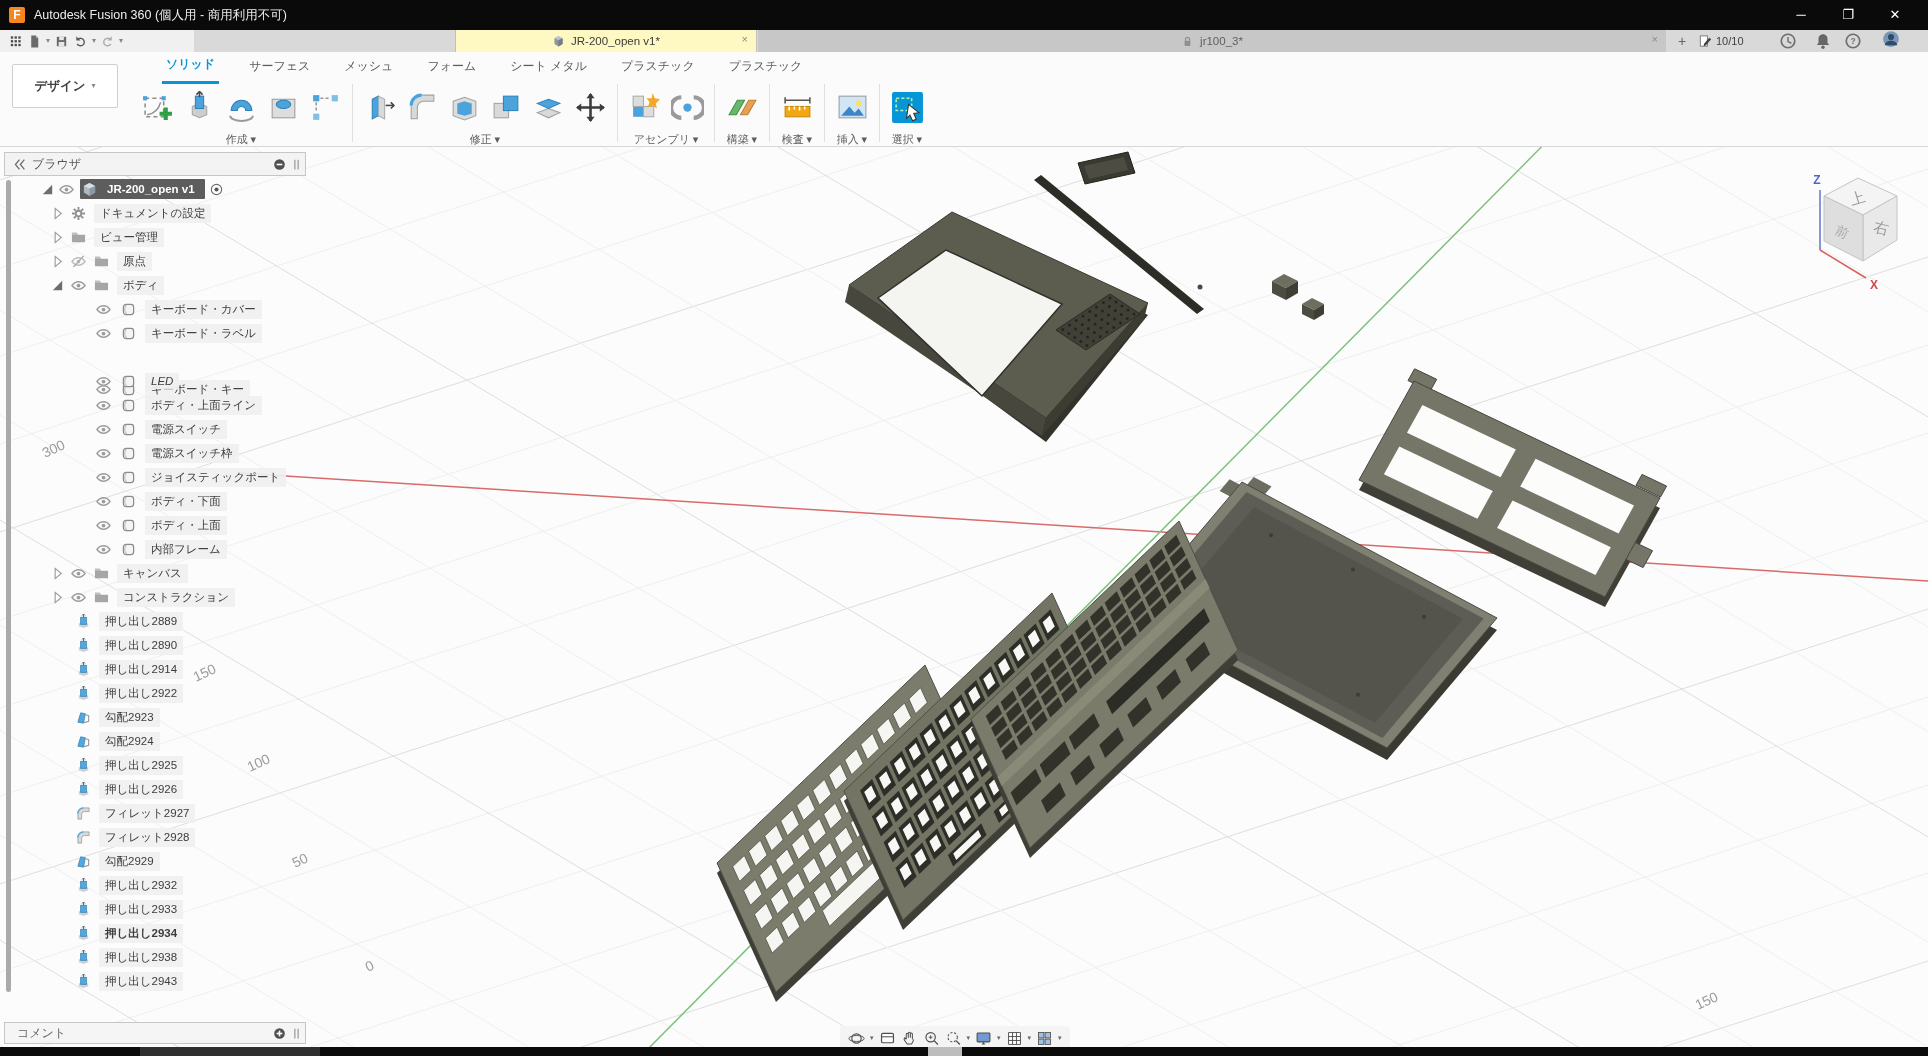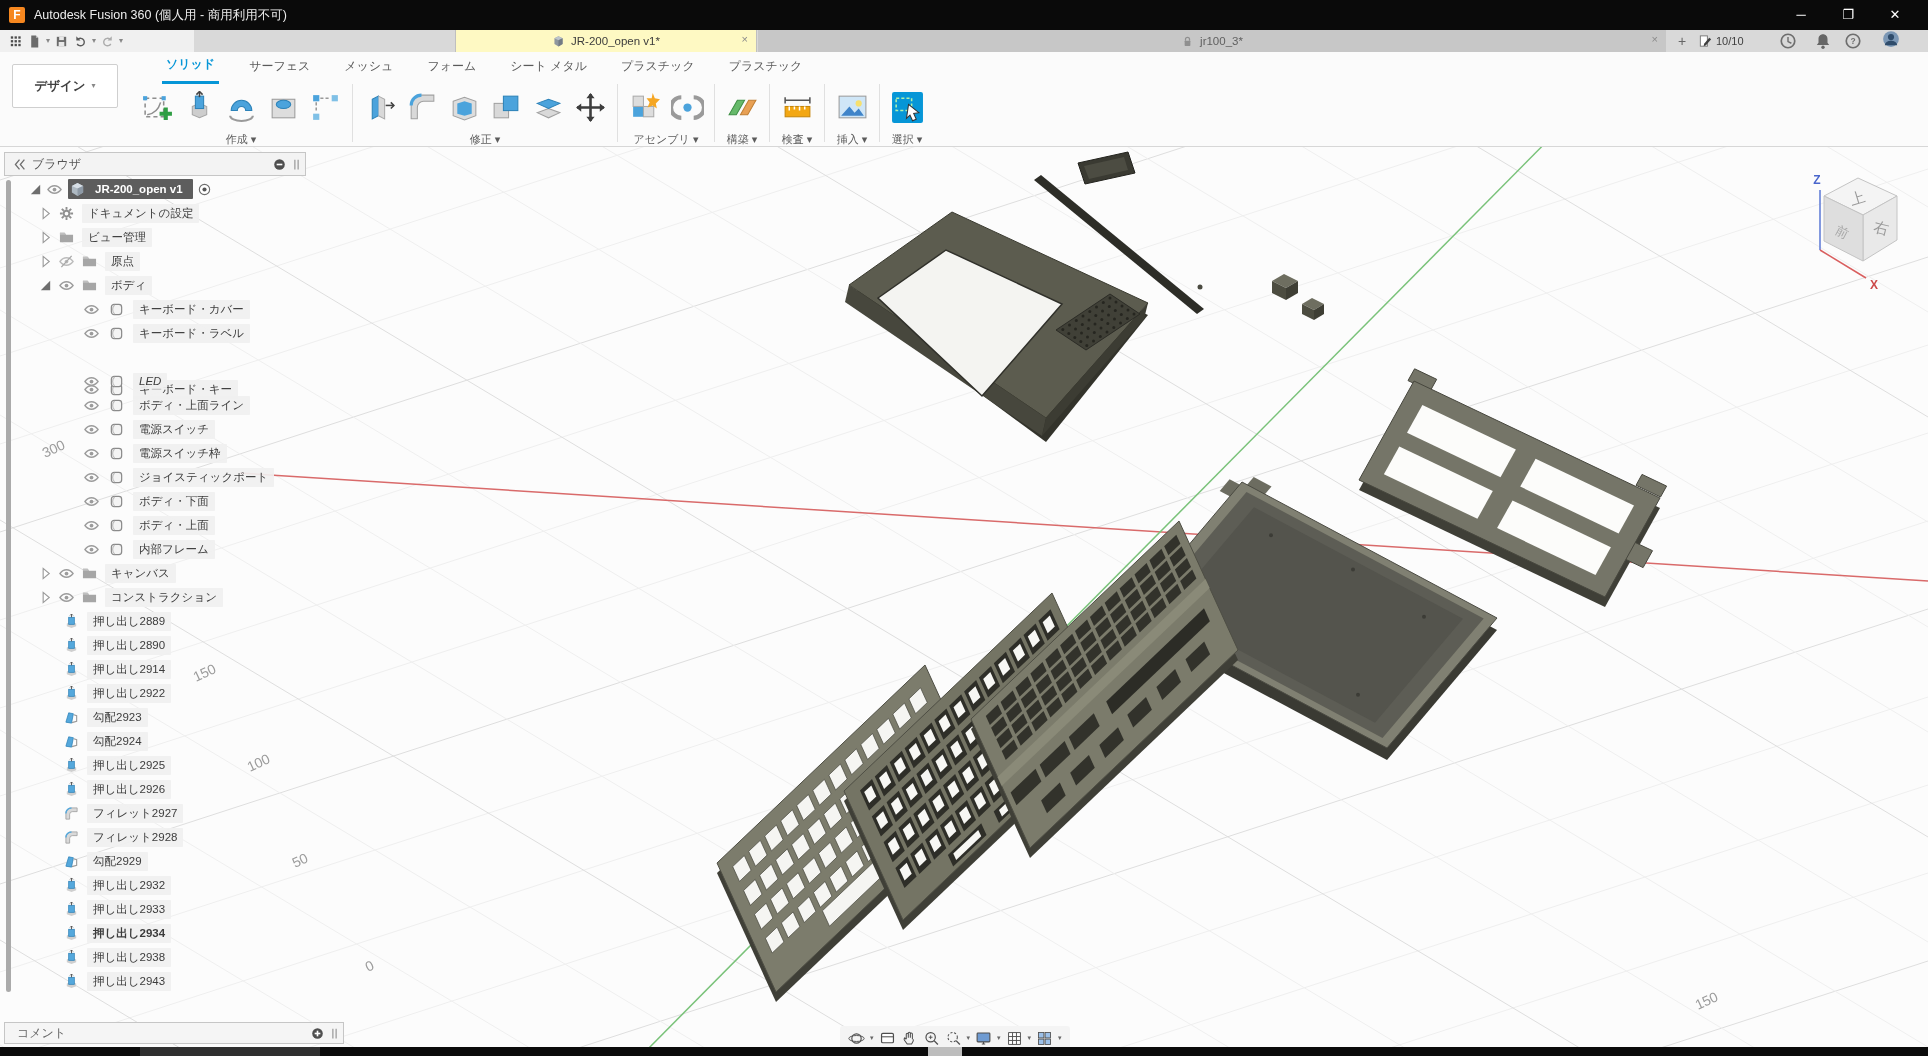--- a/index.html
+++ b/index.html
@@ -34,35 +34,35 @@
   #workspace-btn{position:absolute;left:12px;top:12px;width:104px;height:42px;background:#fff;border:1px solid #cfcfcf;border-radius:2px;
     font-size:12.5px;color:#3f3f3f;display:flex;align-items:center;justify-content:center;gap:6px;font-weight:bold;}
   #ribbon-tabs{position:absolute;left:162px;top:3px;height:26px;display:flex;gap:26px;align-items:center;}
   .ribbon-tab{font-size:12px;color:#5a5a5a;padding:4px 4px 8px 4px;}
   .ribbon-tab.active{color:#0696d7;font-weight:bold;border-bottom:3px solid #0696d7;}
   #ribbon-groups{position:absolute;left:132px;top:32px;display:flex;align-items:flex-start;}
   .tool-group{display:flex;flex-direction:column;align-items:center;}
   .tool-icons{display:flex;align-items:center;height:46px;padding:0 5px;gap:2px;}
   .tool{width:40px;height:44px;display:flex;align-items:center;justify-content:center;}
   .tool svg{width:33px;height:33px;}
-  .group-label{font-size:11px;color:#5c5c5c;margin-top:2px;white-space:nowrap;}
+  .group-label{font-size:11px;color:#5c5c5c;margin-top:2px;white-space:nowrap;font-family:Liberation Serif, serif;}
   .group-divider{width:1px;height:58px;background:#e0e0e0;margin:0 2px;}
   
   #browser-header{position:absolute;left:4px;top:152px;width:302px;height:24px;background:#f3f3f3;border:1px solid #c6c6c6;
     box-sizing:border-box;display:flex;align-items:center;font-size:12px;color:#555;z-index:20;}
   #browser-header svg{width:13px;height:13px;}
   #tree{position:absolute;left:4px;top:177px;width:302px;z-index:20;}
-  .trow{position:absolute;left:4px;height:24px;width:302px;display:flex;align-items:center;}
+  .trow{position:absolute;left:16px;height:24px;width:302px;display:flex;align-items:center;}
   .trow svg{width:15px;height:15px;flex:0 0 auto;}
   .tlabel{font-size:11.5px;color:#3c3c3c;background:rgba(240,240,240,.92);padding:2px 6px;border-radius:1px;white-space:nowrap;}
   .tsel{background:#5d5d5d;display:flex;align-items:center;height:20px;padding:0 4px 0 2px;border-radius:1px;gap:4px;}
   .tsel .tlabel{background:transparent;color:#fff;font-weight:bold;}
   #browser-scrollbar{position:absolute;left:6px;top:180px;width:5px;height:812px;background:#aaa;border-radius:3px;z-index:21;}
   
-  #comment-bar{position:absolute;left:4px;top:1022px;width:340px;height:22px;background:#f5f5f5;border:1px solid #c6c6c6;
+  #comment-bar{position:absolute;left:4px;top:1022px;width:302px;height:22px;background:#f5f5f5;border:1px solid #c6c6c6;
     box-sizing:border-box;display:flex;align-items:center;font-size:12px;color:#666;z-index:20;}
   #comment-bar svg{width:13px;height:13px;}
   
   #navbar{position:absolute;left:840px;top:1026px;height:24px;background:rgba(243,243,243,.95);border-radius:3px;
     display:flex;align-items:center;padding:0 8px;gap:5px;z-index:20;}
   #navbar svg{width:17px;height:17px;}
   #navbar .caret{font-size:7px;color:#666;}
   
   #taskbar{position:absolute;left:0;top:1047px;width:1928px;height:9px;background:#0b0b0b;z-index:45;}
   #viewport-svg{position:absolute;left:0;top:0;z-index:1;}

